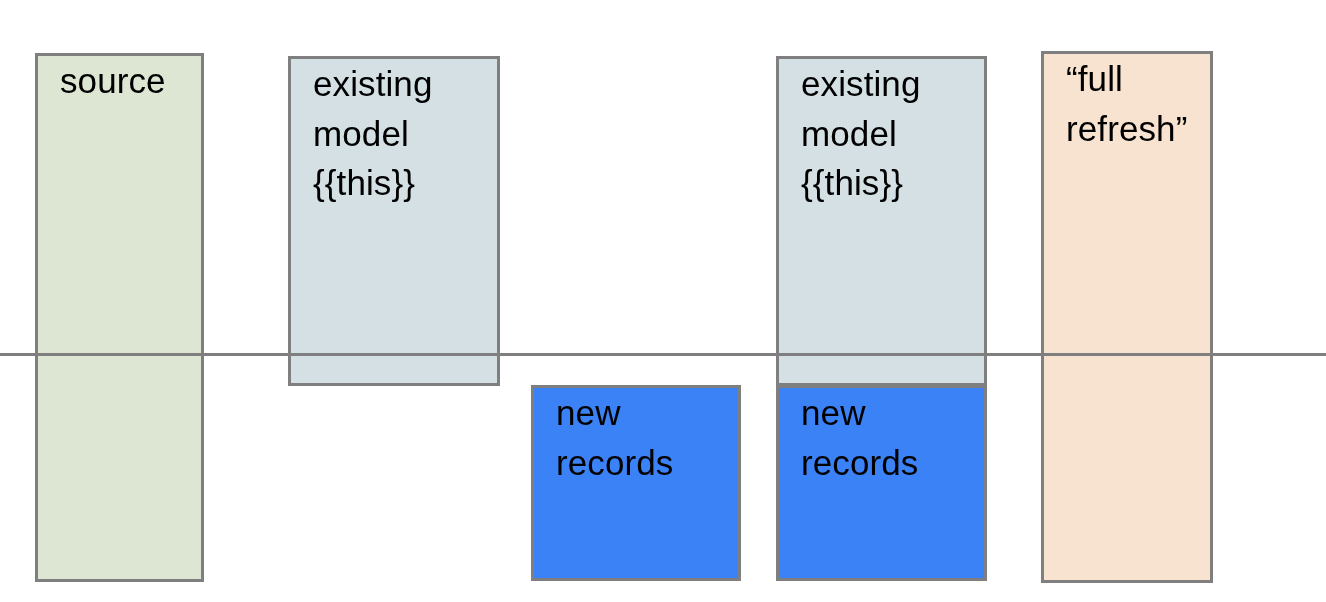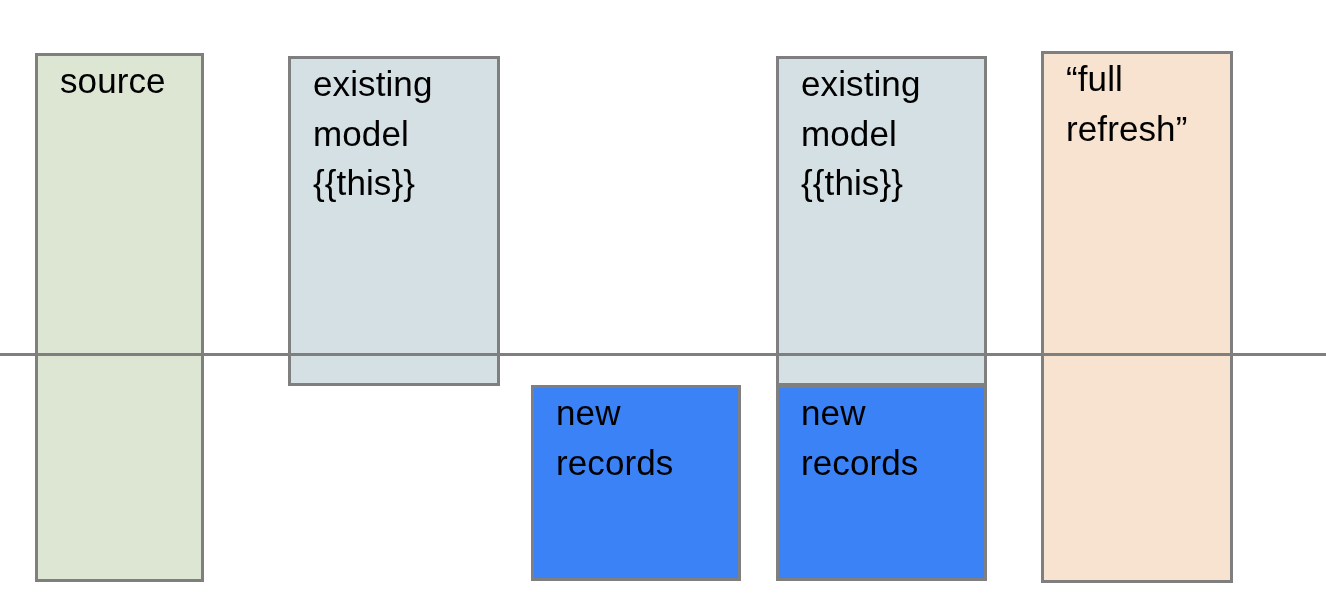--- a/index.html
+++ b/index.html
@@ -73,20 +73,20 @@
     <div class="box-label">existing
 model
 {{this}}</div>
   </div>
 
   <div class="box box-new" style="left:776px; top:353px; width:211px; height:196px;">
     <div class="box-label">new
 records</div>
   </div>
 
-  <div class="box box-refresh" style="left:1041px; top:19px; width:192px; height:532px;">
+  <div class="box box-refresh" style="left:1041px; top:19px; width:172px; height:532px;">
     <div class="box-label">“full
 refresh”</div>
   </div>
 
   <div class="baseline" style="top:353px;"></div>
 
 </div>
 
 </body></html>

